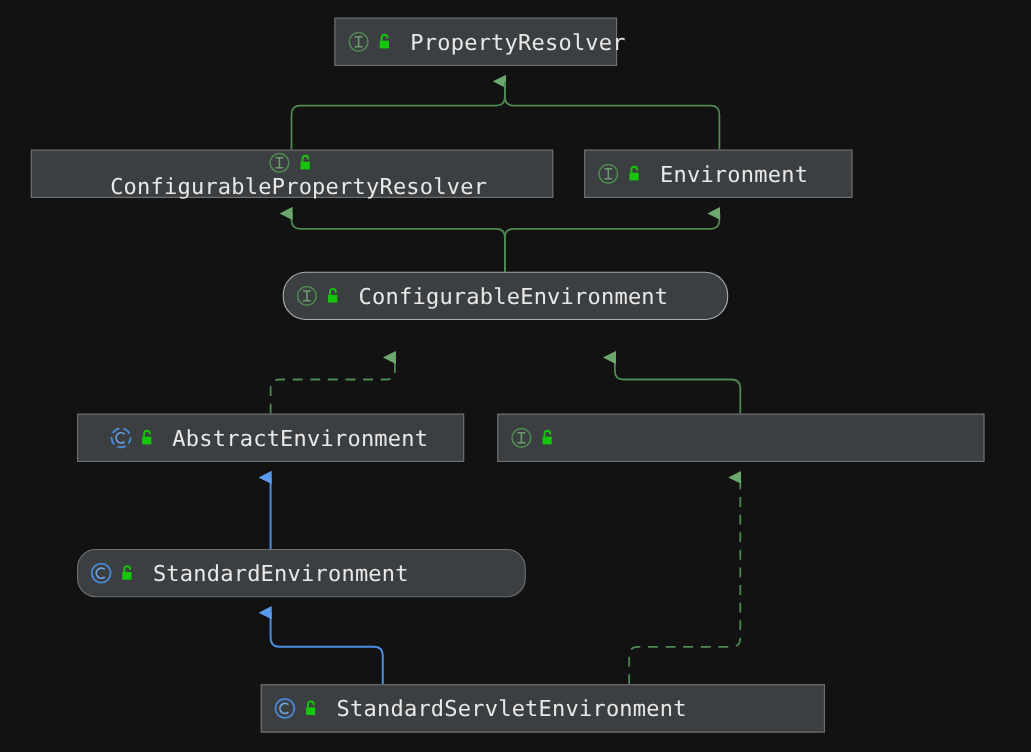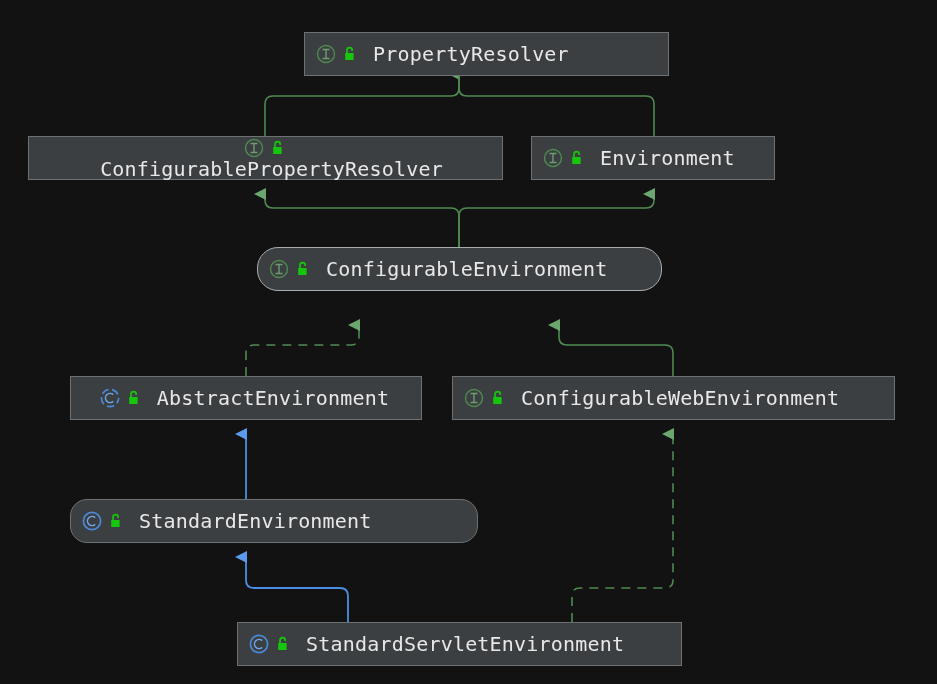--- a/index.html
+++ b/index.html
@@ -90,21 +90,21 @@
 
     <path d="M 673 376 L 673 353 Q 673 345 665 345 L 567 345 Q 559 345 559 337 L 559 325" fill="none" stroke="#4f8a52" stroke-width="1.6" marker-end="url(#arrow-green)"></path>
 
     <path d="M 246 499 L 246 434" fill="none" stroke="#4a90e2" stroke-width="1.8" marker-end="url(#arrow-blue)"></path>
 
     <path d="M 348 622 L 348 596 Q 348 588 340 588 L 254 588 Q 246 588 246 580 L 246 557" fill="none" stroke="#4a90e2" stroke-width="1.8" marker-end="url(#arrow-blue)"></path>
 
     <path d="M 572 622 L 572 596 Q 572 588 580 588 L 665 588 Q 673 588 673 580 L 673 434" fill="none" stroke="#4f8a52" stroke-width="1.6" stroke-dasharray="9 7" marker-end="url(#arrow-green)"></path>
   </svg>
 
-  <div class="node" style="left:304px; top:16px; width:365px;margin-top:16px;">
+  <div class="node" style="left:304px; top:16px; width:257px;">
     <span class="node-icons">
       <svg class="type-icon" viewBox="0 0 22 22">
         <circle cx="11" cy="11" r="8.5" fill="none" stroke="#4f8a52" stroke-width="1.4"></circle>
         <path d="M 7.5 6.5 L 14.5 6.5 M 11 6.5 L 11 15.5 M 7.5 15.5 L 14.5 15.5" stroke="#6e9c70" stroke-width="1.4" fill="none"></path>
       </svg>
       <svg class="vis-icon" viewBox="0 0 15 16">
         <path d="M 5 7 L 5 4.2 A 2.6 2.6 0 0 1 10.2 4.2 L 10.2 5.1" fill="none" stroke="#16c60c" stroke-width="1.7"></path>
         <rect x="3.2" y="7" width="8.4" height="7" fill="#16c60c"></rect>
       </svg>
     </span>
@@ -171,38 +171,37 @@
     <span class="node-icons">
       <svg class="type-icon" viewBox="0 0 22 22">
         <circle cx="11" cy="11" r="8.5" fill="none" stroke="#4f8a52" stroke-width="1.4"></circle>
         <path d="M 7.5 6.5 L 14.5 6.5 M 11 6.5 L 11 15.5 M 7.5 15.5 L 14.5 15.5" stroke="#6e9c70" stroke-width="1.4" fill="none"></path>
       </svg>
       <svg class="vis-icon" viewBox="0 0 15 16">
         <path d="M 5 7 L 5 4.2 A 2.6 2.6 0 0 1 10.2 4.2 L 10.2 5.1" fill="none" stroke="#16c60c" stroke-width="1.7"></path>
         <rect x="3.2" y="7" width="8.4" height="7" fill="#16c60c"></rect>
       </svg>
     </span>
-    <span class="node-label">ConfigurableWebEnvironment</span>
   </div>
 
   <div class="node" style="left:70px; top:499px; width:408px;border-radius:17px;">
     <span class="node-icons">
       <svg class="type-icon" viewBox="0 0 22 22">
         <circle cx="11" cy="11" r="8.6" fill="none" stroke="#4a88d8" stroke-width="1.7"></circle>
         <path d="M 14.2 7.6 A 4.6 4.6 0 1 0 14.2 14.4" fill="none" stroke="#6fa6e8" stroke-width="1.5"></path>
       </svg>
       <svg class="vis-icon" viewBox="0 0 15 16">
         <path d="M 5 7 L 5 4.2 A 2.6 2.6 0 0 1 10.2 4.2 L 10.2 5.1" fill="none" stroke="#16c60c" stroke-width="1.7"></path>
         <rect x="3.2" y="7" width="8.4" height="7" fill="#16c60c"></rect>
       </svg>
     </span>
     <span class="node-label">StandardEnvironment</span>
   </div>
 
-  <div class="node" style="left:237px; top:622px; width:445px;">
+  <div class="node" style="left:237px; top:622px; width:513px;">
     <span class="node-icons">
       <svg class="type-icon" viewBox="0 0 22 22">
         <circle cx="11" cy="11" r="8.6" fill="none" stroke="#4a88d8" stroke-width="1.7"></circle>
         <path d="M 14.2 7.6 A 4.6 4.6 0 1 0 14.2 14.4" fill="none" stroke="#6fa6e8" stroke-width="1.5"></path>
       </svg>
       <svg class="vis-icon" viewBox="0 0 15 16">
         <path d="M 5 7 L 5 4.2 A 2.6 2.6 0 0 1 10.2 4.2 L 10.2 5.1" fill="none" stroke="#16c60c" stroke-width="1.7"></path>
         <rect x="3.2" y="7" width="8.4" height="7" fill="#16c60c"></rect>
       </svg>
     </span>

